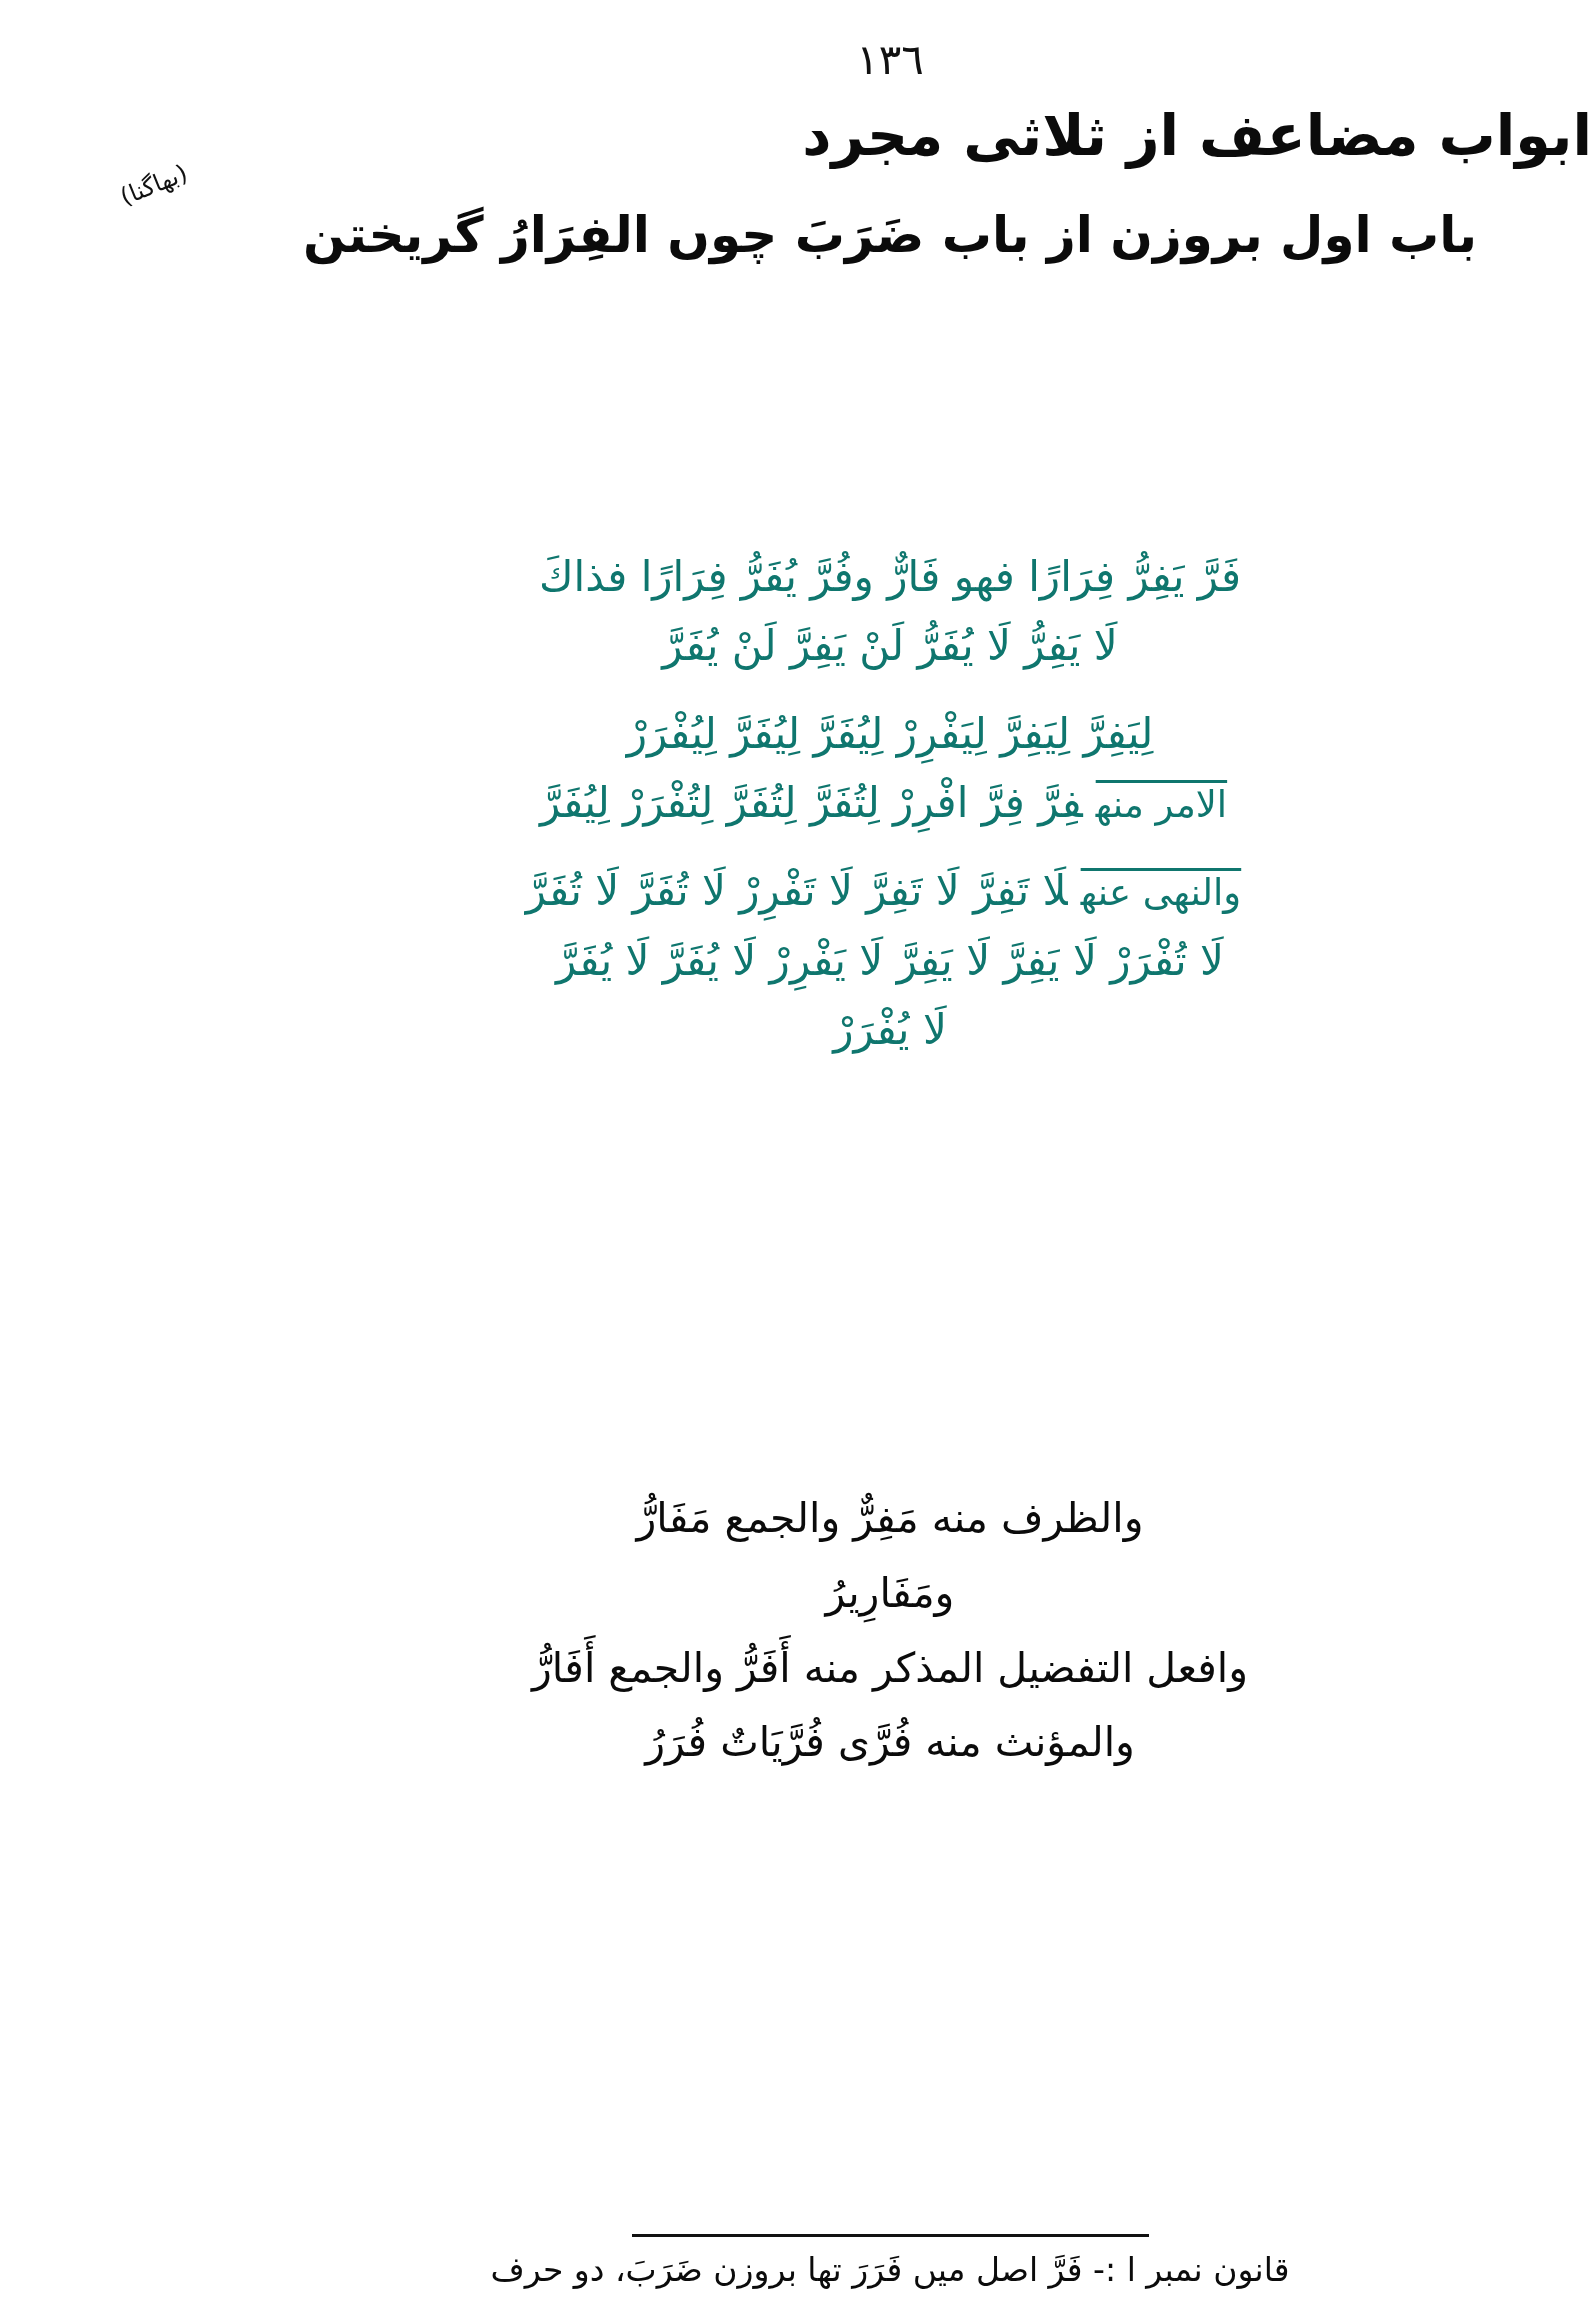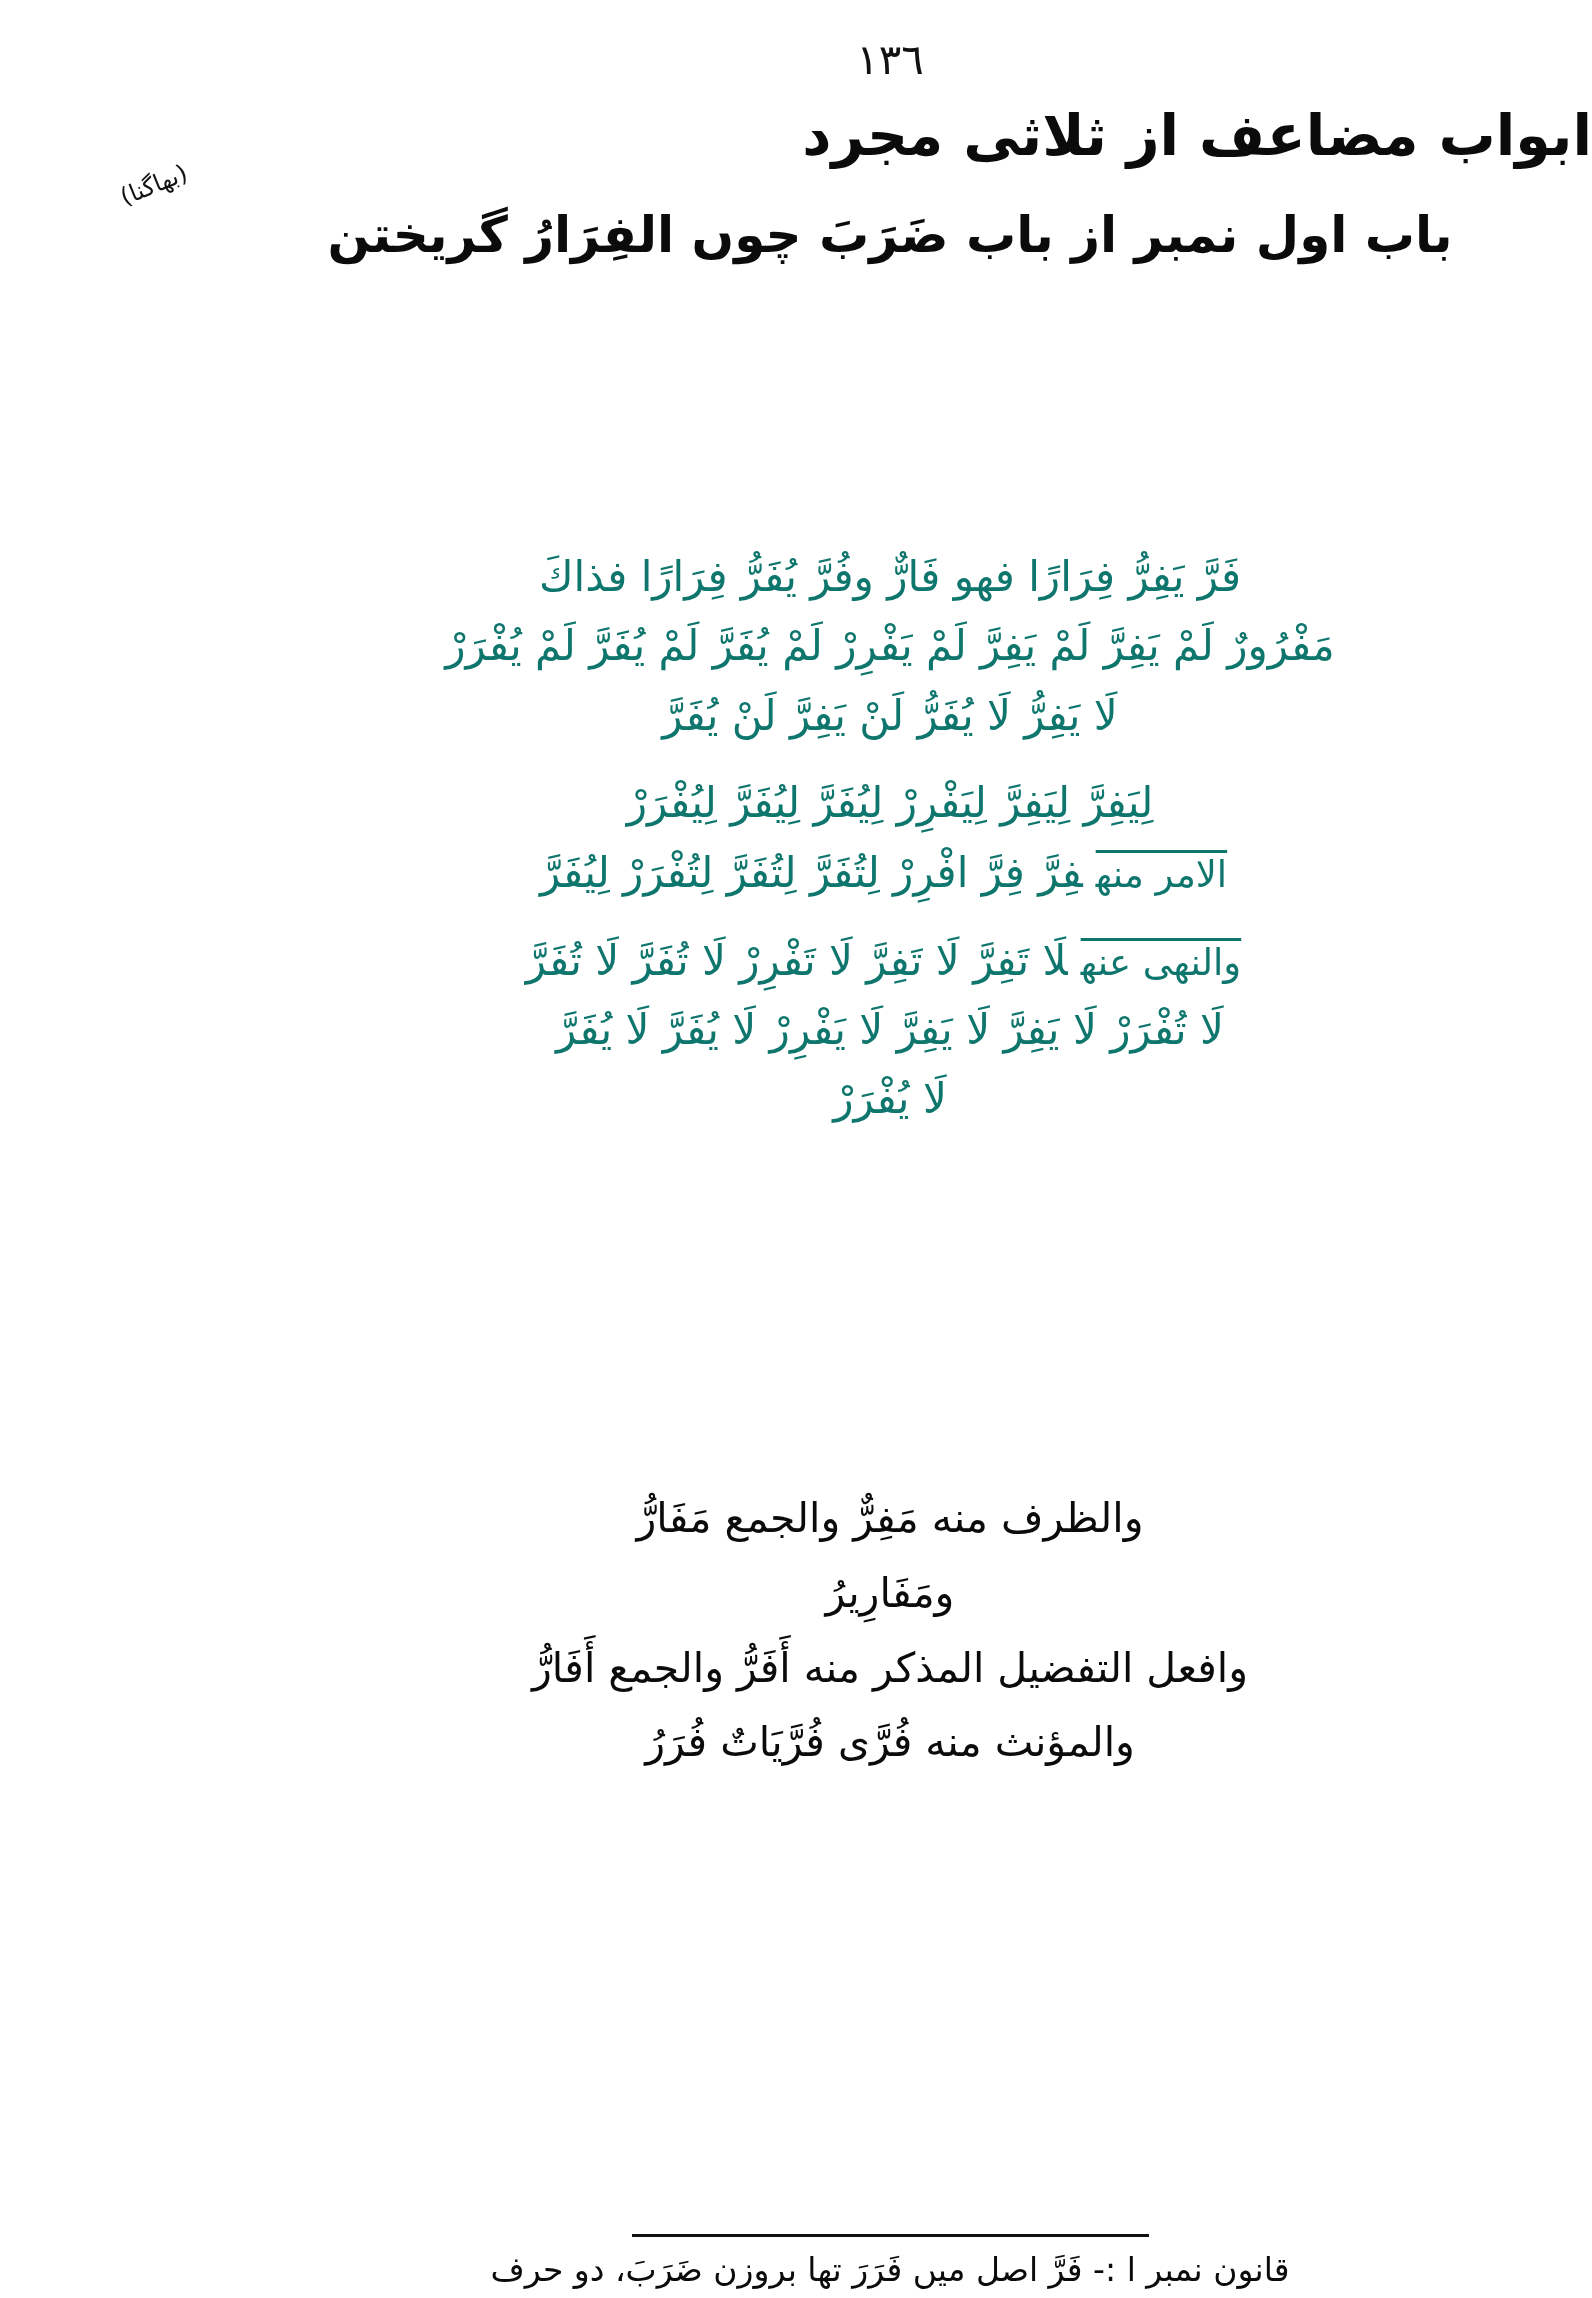--- a/index.html
+++ b/index.html
@@ -164,29 +164,28 @@
 
 <div class="page">
 
   <div class="page-number">١٣٦</div>
 
   <div class="heading-block">
     <div class="heading-main">ابواب مضاعف از ثلاثى مجرد</div>
   </div>
 
   <div class="subheading-row">
-    <div class="subheading-main">باب اول نمبر از باب ضَرَبَ چوں الفِرَارُ گریختن</div>
+    <div class="subheading-main">باب اول بروزن از باب ضَرَبَ چوں الفِرَارُ گریختن</div>
   </div>
   <div class="subheading-gloss">(بھاگنا)</div>
 
   <div class="body-block">
 
     <div class="group">
       <div class="line">فَرَّ يَفِرُّ فِرَارًا فهو فَارٌّ وفُرَّ يُفَرُّ فِرَارًا فذاكَ</div>
-      <div class="line">مَفْرُورٌ   لَمْ يَفِرَّ لَمْ يَفِرَّ لَمْ يَفْرِرْ لَمْ يُفَرَّ لَمْ يُفَرَّ لَمْ يُفْرَرْ</div>
       <div class="line">لَا يَفِرُّ لَا يُفَرُّ لَنْ يَفِرَّ لَنْ يُفَرَّ</div>
     </div>
 
     <div class="group">
       <div class="line">لِيَفِرَّ لِيَفِرَّ لِيَفْرِرْ لِيُفَرَّ لِيُفَرَّ لِيُفْرَرْ</div>
       <div class="line">
         <span class="tag">الامر منه</span><span>فِرَّ فِرَّ افْرِرْ لِتُفَرَّ لِتُفَرَّ لِتُفْرَرْ لِيُفَرَّ</span>
       </div>
     </div>
 

